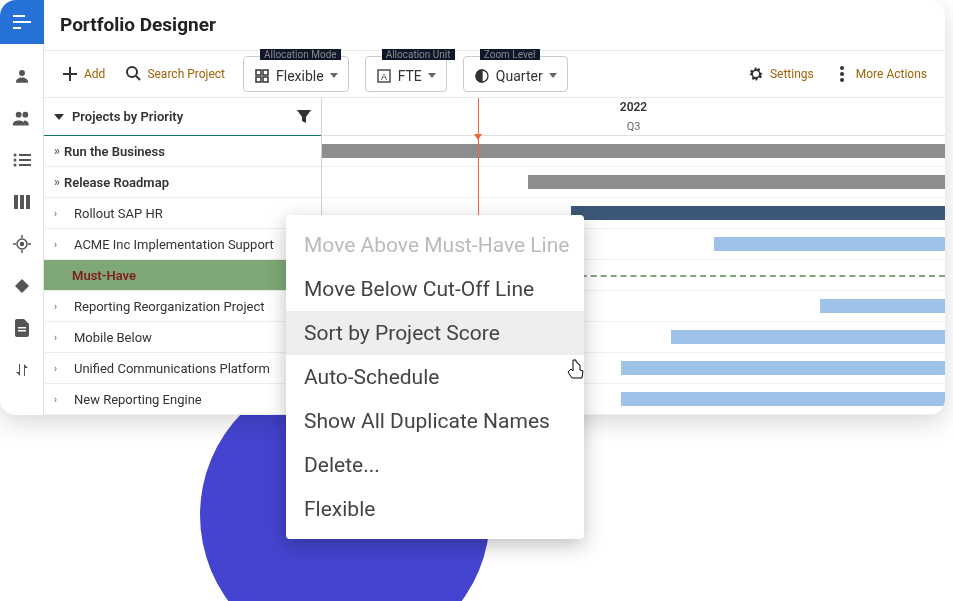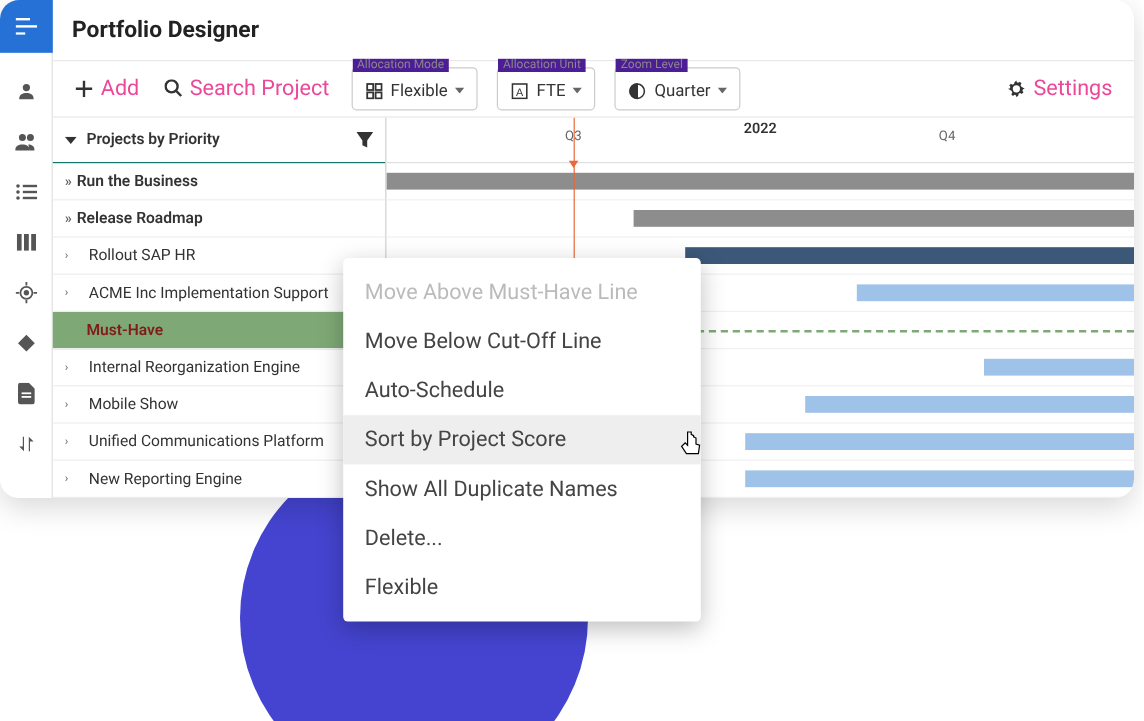--- a/index.html
+++ b/index.html
@@ -82,44 +82,44 @@
   display: flex;
   align-items: center;
   padding: 0 16px;
   gap: 16px;
   border-bottom: 1px solid #e8e8e8;
 }
 .tool-btn {
   display: flex;
   align-items: center;
   gap: 6px;
-  font-size: 18px;
-  color: #ec4899;
+  font-size: 12px;
+  color: #a16207;
   cursor: pointer;
   padding: 4px 2px;
 }
 .tool-icon { width:16px; height:16px; display:flex; align-items:center; justify-content:center; }
 .dropdown-group {
   position: relative;
   border: 1px solid #ccc;
   border-radius: 4px;
   padding: 8px 10px 4px 10px;
   display: flex;
   align-items: center;
   gap: 6px;
   font-size: 14px;
   color: #333;
   cursor: pointer;
   height: 36px;
 }
 .dropdown-label {
   position: absolute;
   top: -8px;
-  left: 0;
-  background: #4c1d95;
+  left: 16px;
+  background: #0f172a;
   padding: 0 4px;
   font-size: 10px;
   color: #888;
   white-space: nowrap;
   text-align: center;
 }
 .spacer { flex: 1; }
 .content-row { display: flex; flex: 1; }
 .sidebar {
   width: 278px;
@@ -174,21 +174,21 @@
   top: 2px;
   left: 0;
   right: 0;
   text-align: center;
   font-size: 12px;
   font-weight: 600;
   color: #333;
 }
 .gantt-quarters {
   position: absolute;
-  bottom: 15px;
+  bottom: 2px;
   left: 0;
   right: 0;
   display: flex;
 }
 .gantt-quarter {
   flex: 1;
   text-align: center;
   font-size: 11px;
   color: #666;
 }
@@ -239,21 +239,21 @@
   top: 215px;
   width: 298px;
   background: #fff;
   border-radius: 4px;
   box-shadow: 0 6px 20px rgba(0,0,0,0.25);
   z-index: 10;
   padding: 8px 0;
 }
 .menu-item {
   padding: 10px 18px;
-  font-size: 18px;
+  font-size: 21px;
   color: #444;
   cursor: pointer;
   white-space: nowrap;
 }
 .menu-item.disabled { color: #bbb; cursor: default; }
 .menu-item.hover { background: #eee; }
 .cursor-icon {
   position: absolute;
   left: 566px;
   top: 358px;
@@ -413,20 +413,30 @@
 
       <div class="tool-btn">
         <span class="tool-icon">
             <svg width="16" height="16" viewBox="0 0 16 16" fill="#333">
               <path d="M8 5a3 3 0 1 0 0 6 3 3 0 0 0 0-6zm7 3l-1.5.3a5.5 5.5 0 0 1-.5 1.3l.9 1.3-1.4 1.4-1.3-.9a5.5 5.5 0 0 1-1.3.5L9.6 13.5 8 15l-.3-1.5a5.5 5.5 0 0 1-1.3-.5l-1.3.9-1.4-1.4.9-1.3a5.5 5.5 0 0 1-.5-1.3L1 8l1.5-.3a5.5 5.5 0 0 1 .5-1.3l-.9-1.3 1.4-1.4 1.3.9a5.5 5.5 0 0 1 1.3-.5L6.4 2.5 8 1l.3 1.5c.5.1.9.3 1.3.5l1.3-.9 1.4 1.4-.9 1.3c.2.4.4.8.5 1.3L15 8z"></path>
             </svg>
           </span>
         <span>Settings</span>
       </div>
 
+      <div class="tool-btn">
+        <span class="tool-icon">
+            <svg width="4" height="16" viewBox="0 0 4 16" fill="#333">
+              <circle cx="2" cy="2" r="2"></circle>
+              <circle cx="2" cy="8" r="2"></circle>
+              <circle cx="2" cy="14" r="2"></circle>
+            </svg>
+          </span>
+        <span>More Actions</span>
+      </div>
     </div>
 
     <div class="content-row">
       <div class="sidebar">
         <div class="sidebar-header">
           <span>
               <svg width="10" height="6" viewBox="0 0 10 6">
                 <path d="M0 0l5 6 5-6z" fill="#333"></path>
               </svg>
             </span>
@@ -452,44 +462,43 @@
         </div>
         <div class="project-row">
           <span class="chev">›</span>
           <span>ACME Inc Implementation Support</span>
         </div>
         <div class="project-row musthave">
           <span>Must-Have</span>
         </div>
         <div class="project-row">
           <span class="chev">›</span>
-          <span>Internal Reorganization Engine</span>
+          <span>Reporting Reorganization Project</span>
         </div>
         <div class="project-row">
           <span class="chev">›</span>
-          <span>Mobile Show</span>
+          <span>Mobile Below</span>
         </div>
         <div class="project-row">
           <span class="chev">›</span>
           <span>Unified Communications Platform</span>
         </div>
         <div class="project-row">
           <span class="chev">›</span>
           <span>New Reporting Engine</span>
         </div>
       </div>
 
       <div class="gantt">
         <div class="today-line"></div>
         <div class="today-marker"></div>
         <div class="gantt-header">
           <div class="gantt-year">2022</div>
           <div class="gantt-quarters">
             <div class="gantt-quarter">Q3</div>
-            <div class="gantt-quarter">Q4</div>
           </div>
         </div>
         <div class="gantt-rows">
           <div class="gantt-row">
             <div class="bar gray" style="left:0;right:0"></div>
           </div>
           <div class="gantt-row">
             <div class="bar gray" style="left:33%;right:0"></div>
           </div>
           <div class="gantt-row">
@@ -515,22 +524,22 @@
           </div>
         </div>
       </div>
     </div>
   </div>
 </div>
 
 <div class="context-menu">
   <div class="menu-item disabled">Move Above Must-Have Line</div>
   <div class="menu-item">Move Below Cut-Off Line</div>
+  <div class="menu-item hover">Sort by Project Score</div>
   <div class="menu-item">Auto-Schedule</div>
-  <div class="menu-item hover">Sort by Project Score</div>
   <div class="menu-item">Show All Duplicate Names</div>
   <div class="menu-item">Delete...</div>
   <div class="menu-item">Flexible</div>
 </div>
 
 <div class="cursor-icon">
   <svg width="20" height="24" viewBox="0 0 20 24">
       <path d="M7 2v11l-2-2-3 3 4 6h10l1-7-3-1V7l-2-1V5l-2-1V2z" fill="#fff" stroke="#000" stroke-width="1"></path>
     </svg>
 </div>

